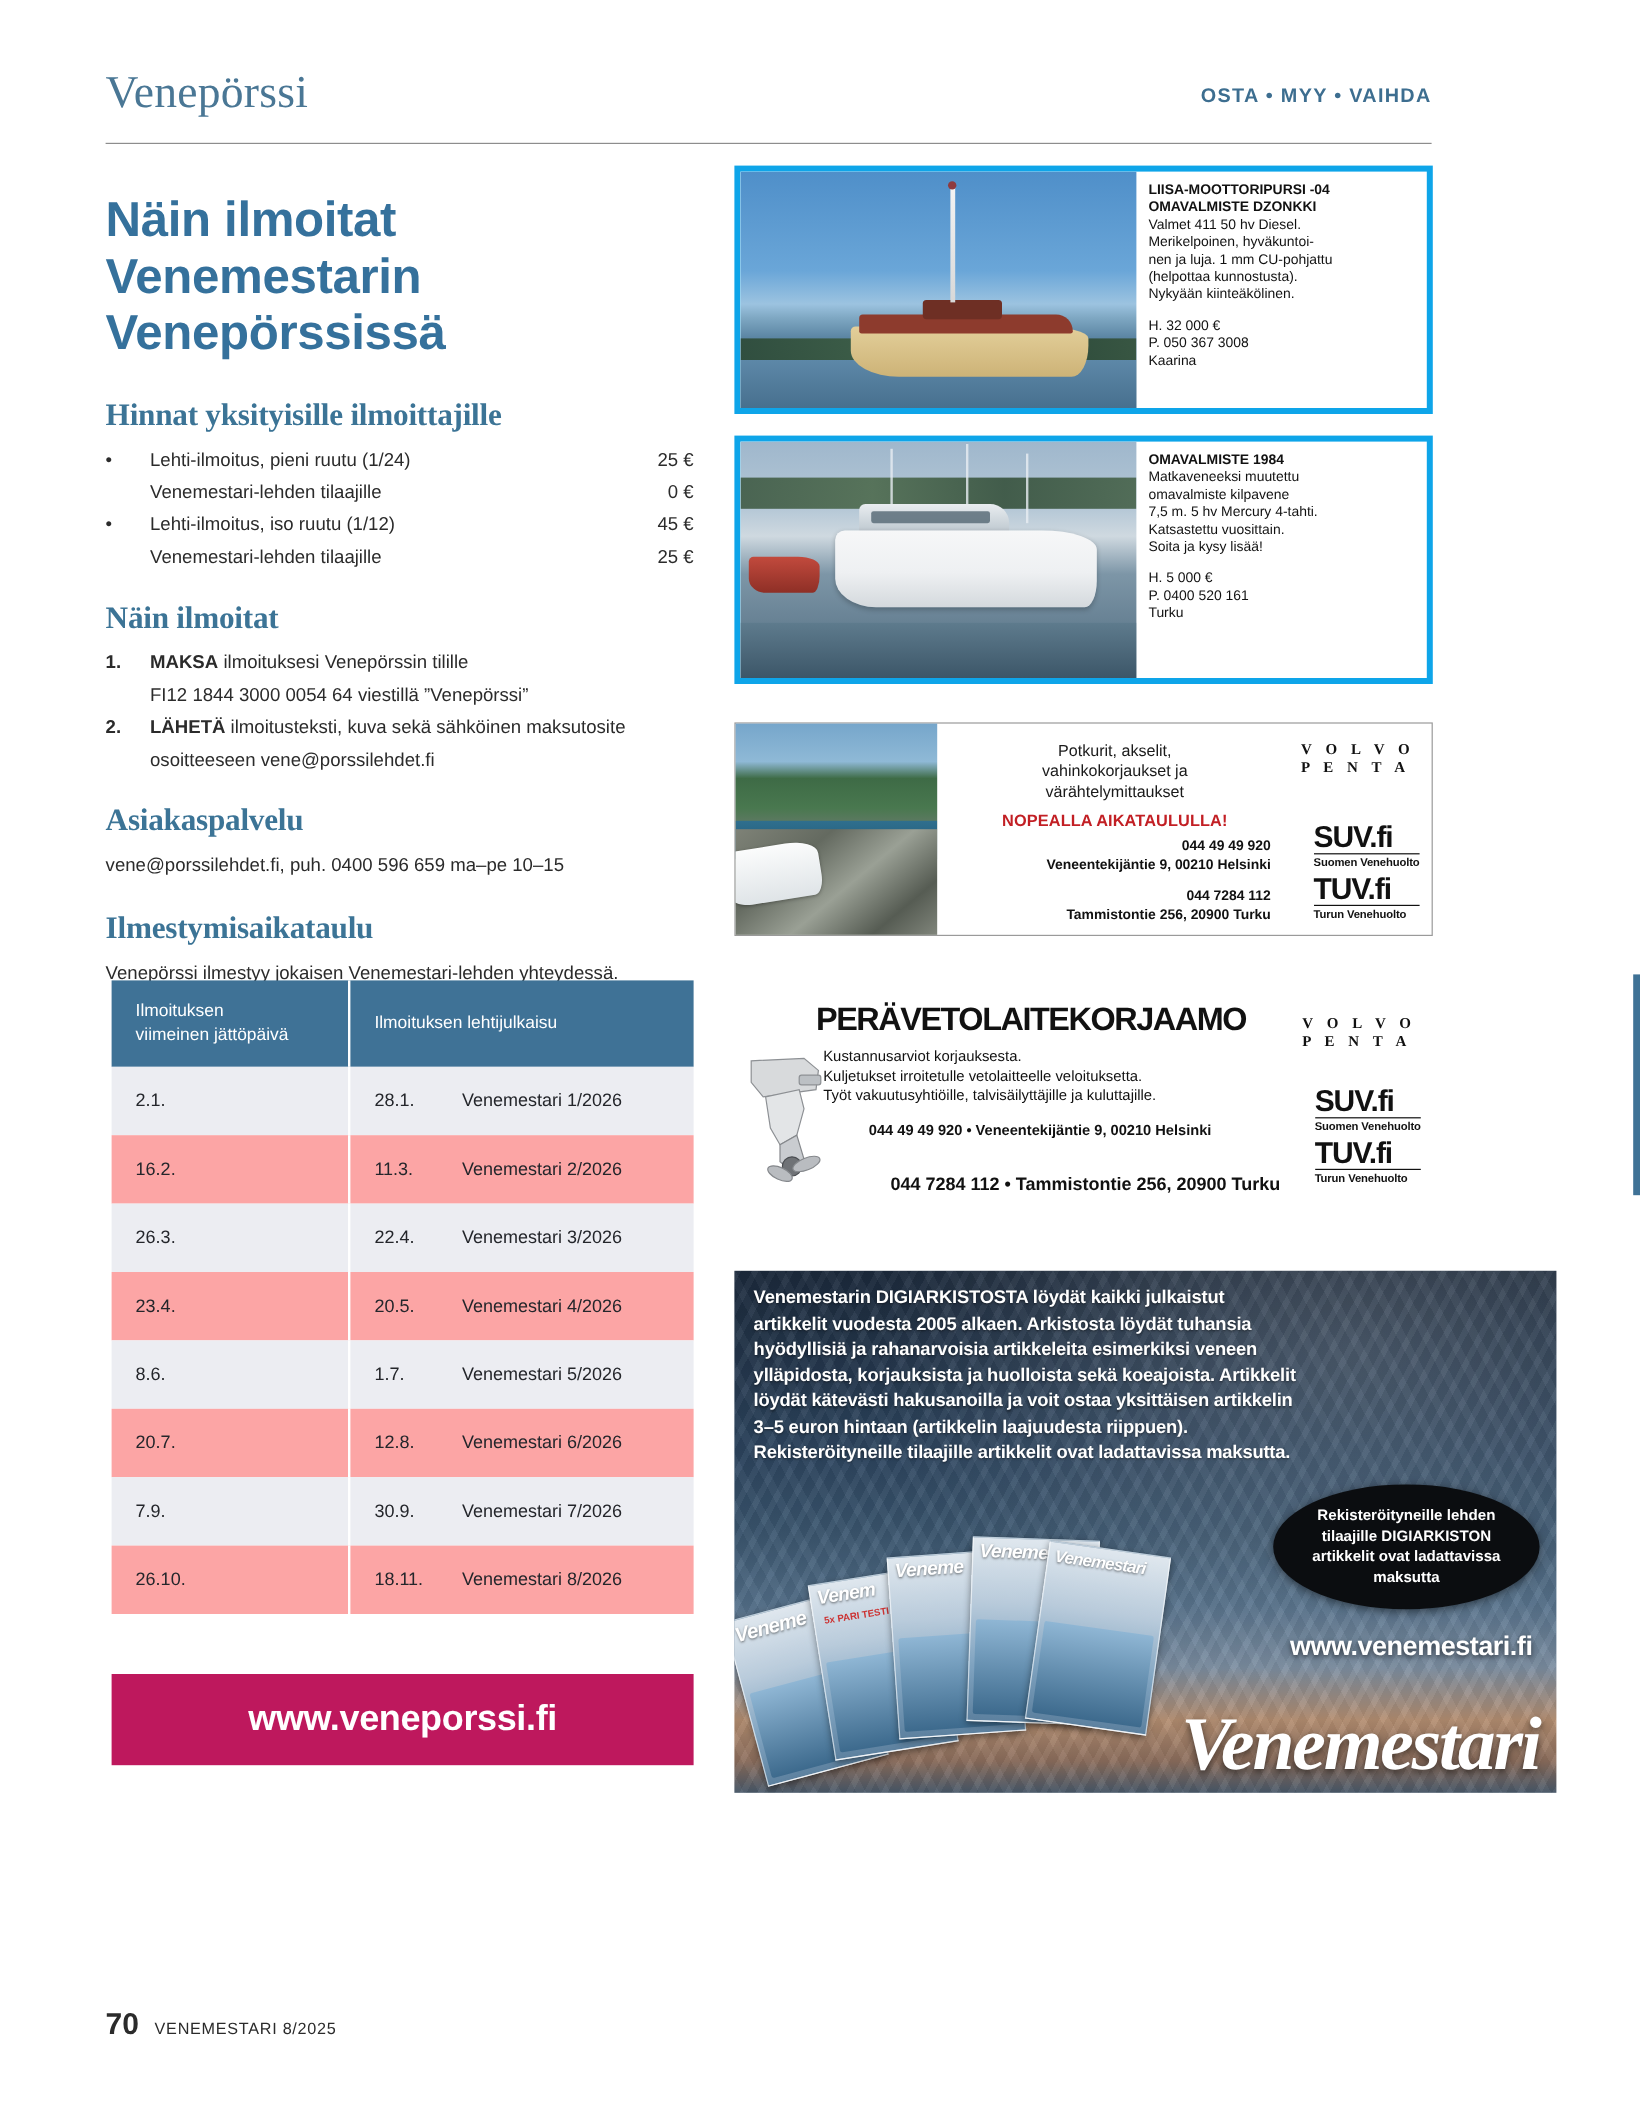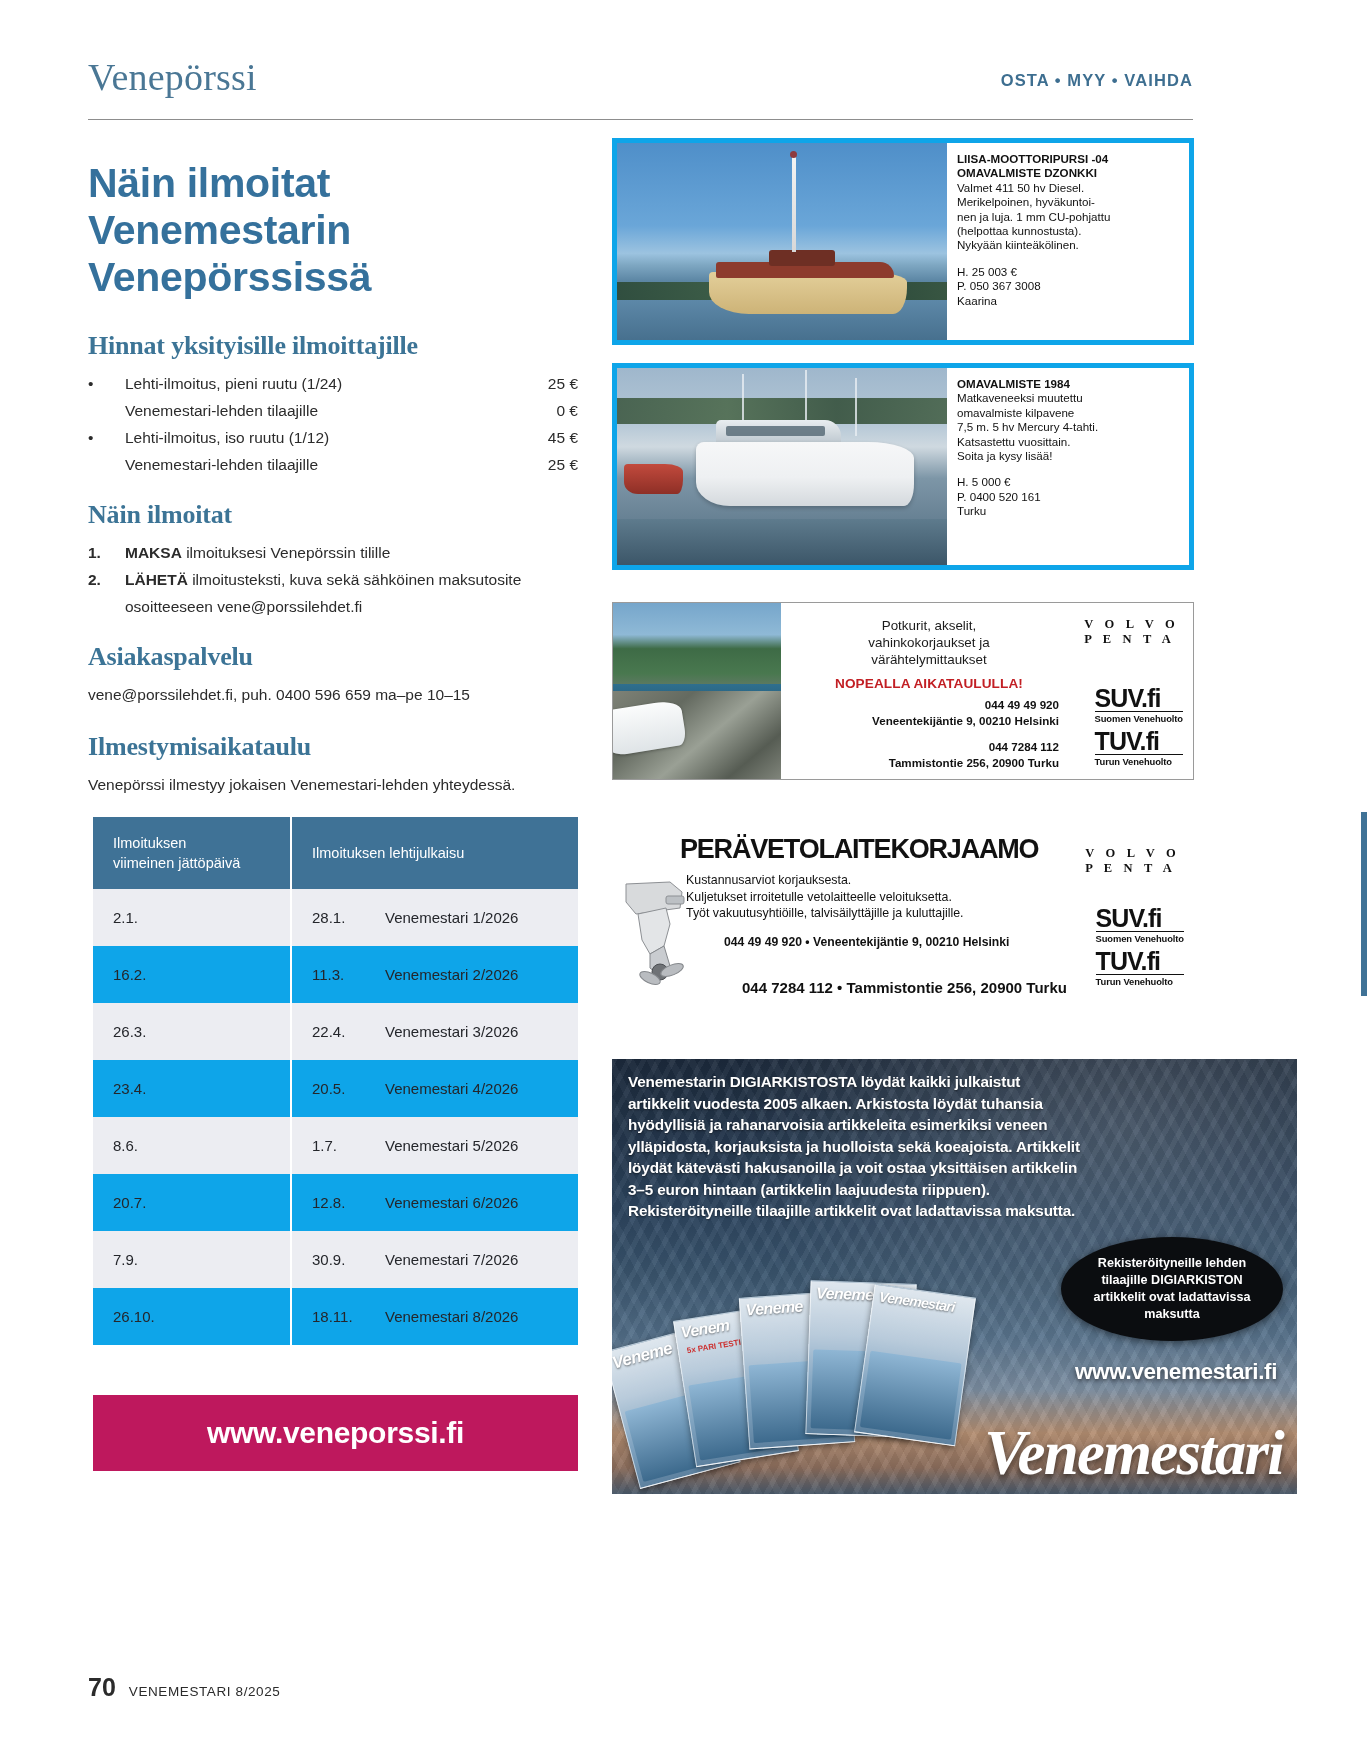--- a/index.html
+++ b/index.html
@@ -119,21 +119,21 @@
   .sched td {
     font-size: 15px;
     color: #24262b;
     padding: 0 0 0 20px;
     height: 57px;
     vertical-align: middle;
     border-right: 2px solid #fff;
   }
   .sched td:last-child { border-right: none; }
   .sched tr.odd td { background: #ecedf2; }
-  .sched tr.even td { background: #0ea5e9; }
+  .sched tr.even td { background: #fca5a5; }
   .sched .c1 { width: 198px; }
   .sched .date2 { display: inline-block; width: 73px; }
 
   
   .green-banner {
     position: absolute;
     left: 93px; top: 1395px;
     width: 485px; height: 76px;
     background: #be185d;
     display: flex;
@@ -528,20 +528,24 @@
       </div>
     </div>
 
     <h2 class="sec">Näin ilmoitat</h2>
     <div class="steps">
       <div class="step-row">
         <span class="step-num">1.</span>
         <span class="step-txt"><b>MAKSA</b><span> ilmoituksesi Venepörssin tilille</span></span>
       </div>
       <div class="step-row">
+        <span class="step-num"></span>
+        <span class="step-txt">FI12 1844 3000 0054 64 viestillä ”Venepörssi”</span>
+      </div>
+      <div class="step-row">
         <span class="step-num">2.</span>
         <span class="step-txt"><b>LÄHETÄ</b><span> ilmoitusteksti, kuva sekä sähköinen maksutosite</span></span>
       </div>
       <div class="step-row">
         <span class="step-num"></span>
         <span class="step-txt">osoitteeseen vene@porssilehdet.fi</span>
       </div>
     </div>
 
     <h2 class="sec">Asiakaspalvelu</h2>
@@ -620,21 +624,21 @@
       </div>
       <div class="txt">
         <div class="ttl">LIISA-MOOTTORIPURSI -04</div>
         <div class="ttl">OMAVALMISTE DZONKKI</div>
         <div>Valmet 411 50 hv Diesel.</div>
         <div>Merikelpoinen, hyväkuntoi-</div>
         <div>nen ja luja. 1 mm CU-pohjattu</div>
         <div>(helpottaa kunnostusta).</div>
         <div>Nykyään kiinteäkölinen.</div>
         <div class="gap"></div>
-        <div>H. 25 003 €</div>
+        <div>H. 32 000 €</div>
         <div>P. 050 367 3008</div>
         <div>Kaarina</div>
       </div>
     </div>
 
     <div class="ad-boat">
       <div class="photo ph2">
         <div class="shore"></div>
         <div class="mastline" style="left:38%;top:6px;height:62px;"></div>
         <div class="mastline" style="left:57%;top:2px;height:66px;"></div>

